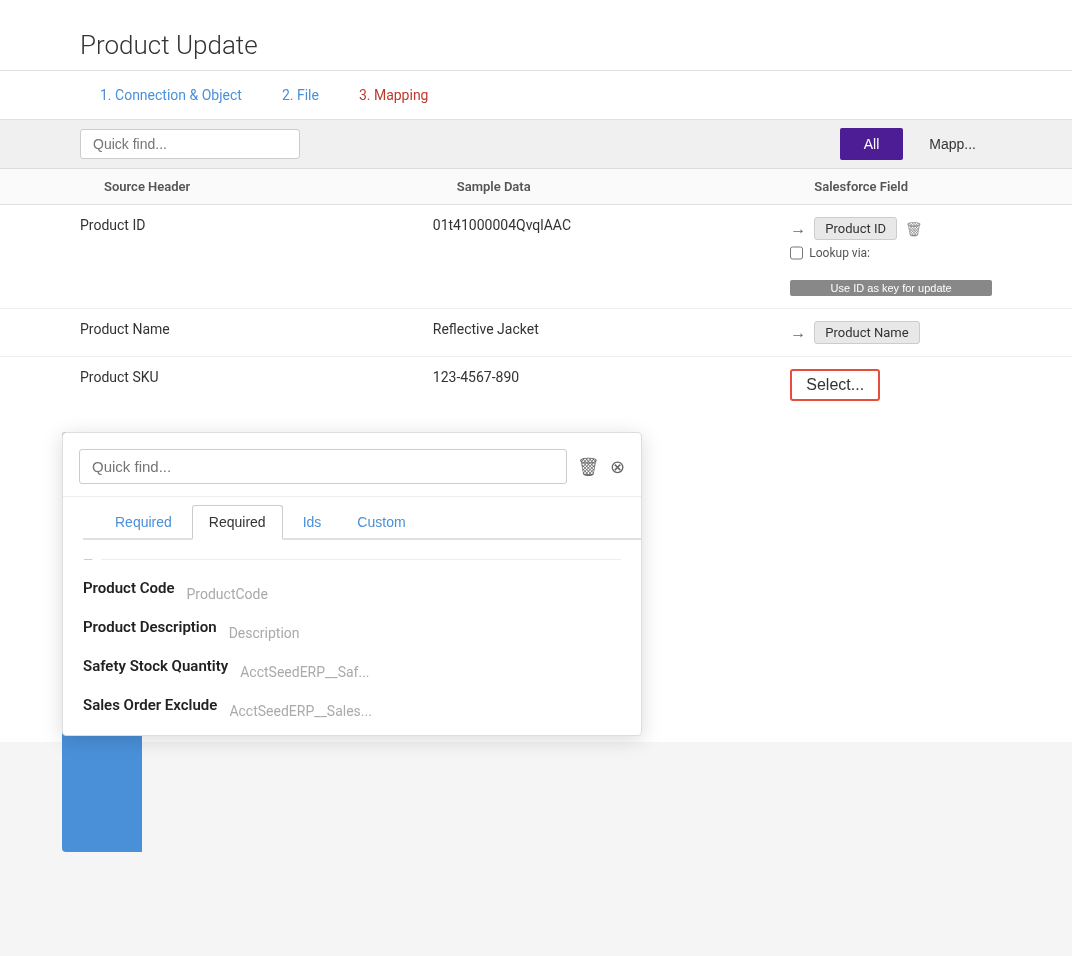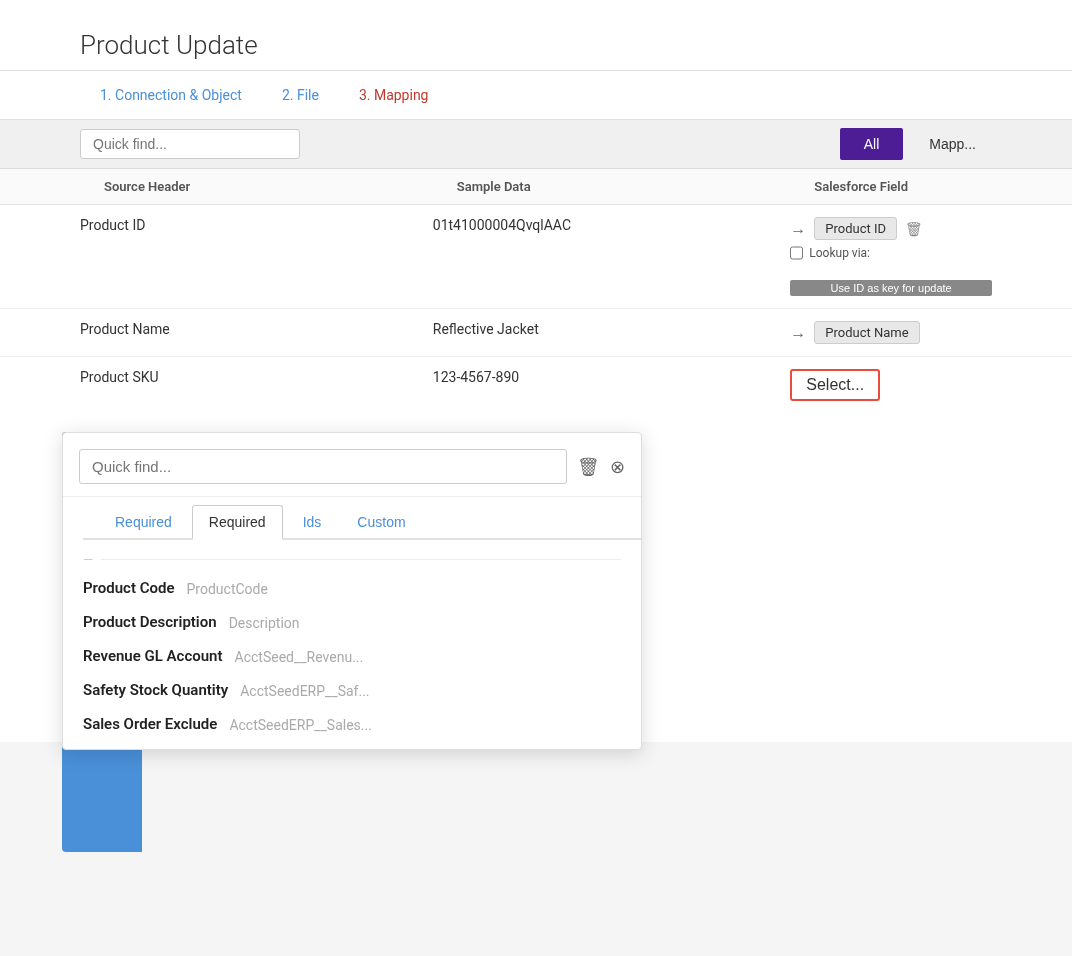--- a/index.html
+++ b/index.html
@@ -248,33 +248,34 @@
     }
 
     
     .dropdown-list {
       padding: 8px 0;
       max-height: 280px;
       overflow-y: auto;
     }
     .dropdown-item {
       display: flex;
-      align-items: flex-end;
+      align-items: flex-start;
       padding: 8px 20px;
       cursor: pointer;
       gap: 12px;
     }
     .item-label {
       font-size: 15px;
       font-weight: 600;
       color: #222;
     }
     .item-api {
       font-size: 14px;
       color: #aaa;
+      margin-top: 7px;
     }
 
     
     .list-separator {
       display: flex;
       align-items: center;
       padding: 4px 20px;
       font-size: 13px;
       color: #ccc;
       gap: 8px;
@@ -377,24 +378,20 @@
       <div class="list-separator">—</div>
       <div class="dropdown-item">
         <span class="item-label">Product Code</span>
         <span class="item-api">ProductCode</span>
       </div>
       <div class="dropdown-item">
         <span class="item-label">Product Description</span>
         <span class="item-api">Description</span>
       </div>
       <div class="dropdown-item">
-        <span class="item-label">Revenue GL Account</span>
-        <span class="item-api">AcctSeed__Revenu...</span>
-      </div>
-      <div class="dropdown-item">
         <span class="item-label">Safety Stock Quantity</span>
         <span class="item-api">AcctSeedERP__Saf...</span>
       </div>
       <div class="dropdown-item">
         <span class="item-label">Sales Order Exclude</span>
         <span class="item-api">AcctSeedERP__Sales...</span>
       </div>
     </div>
   </div>
 

